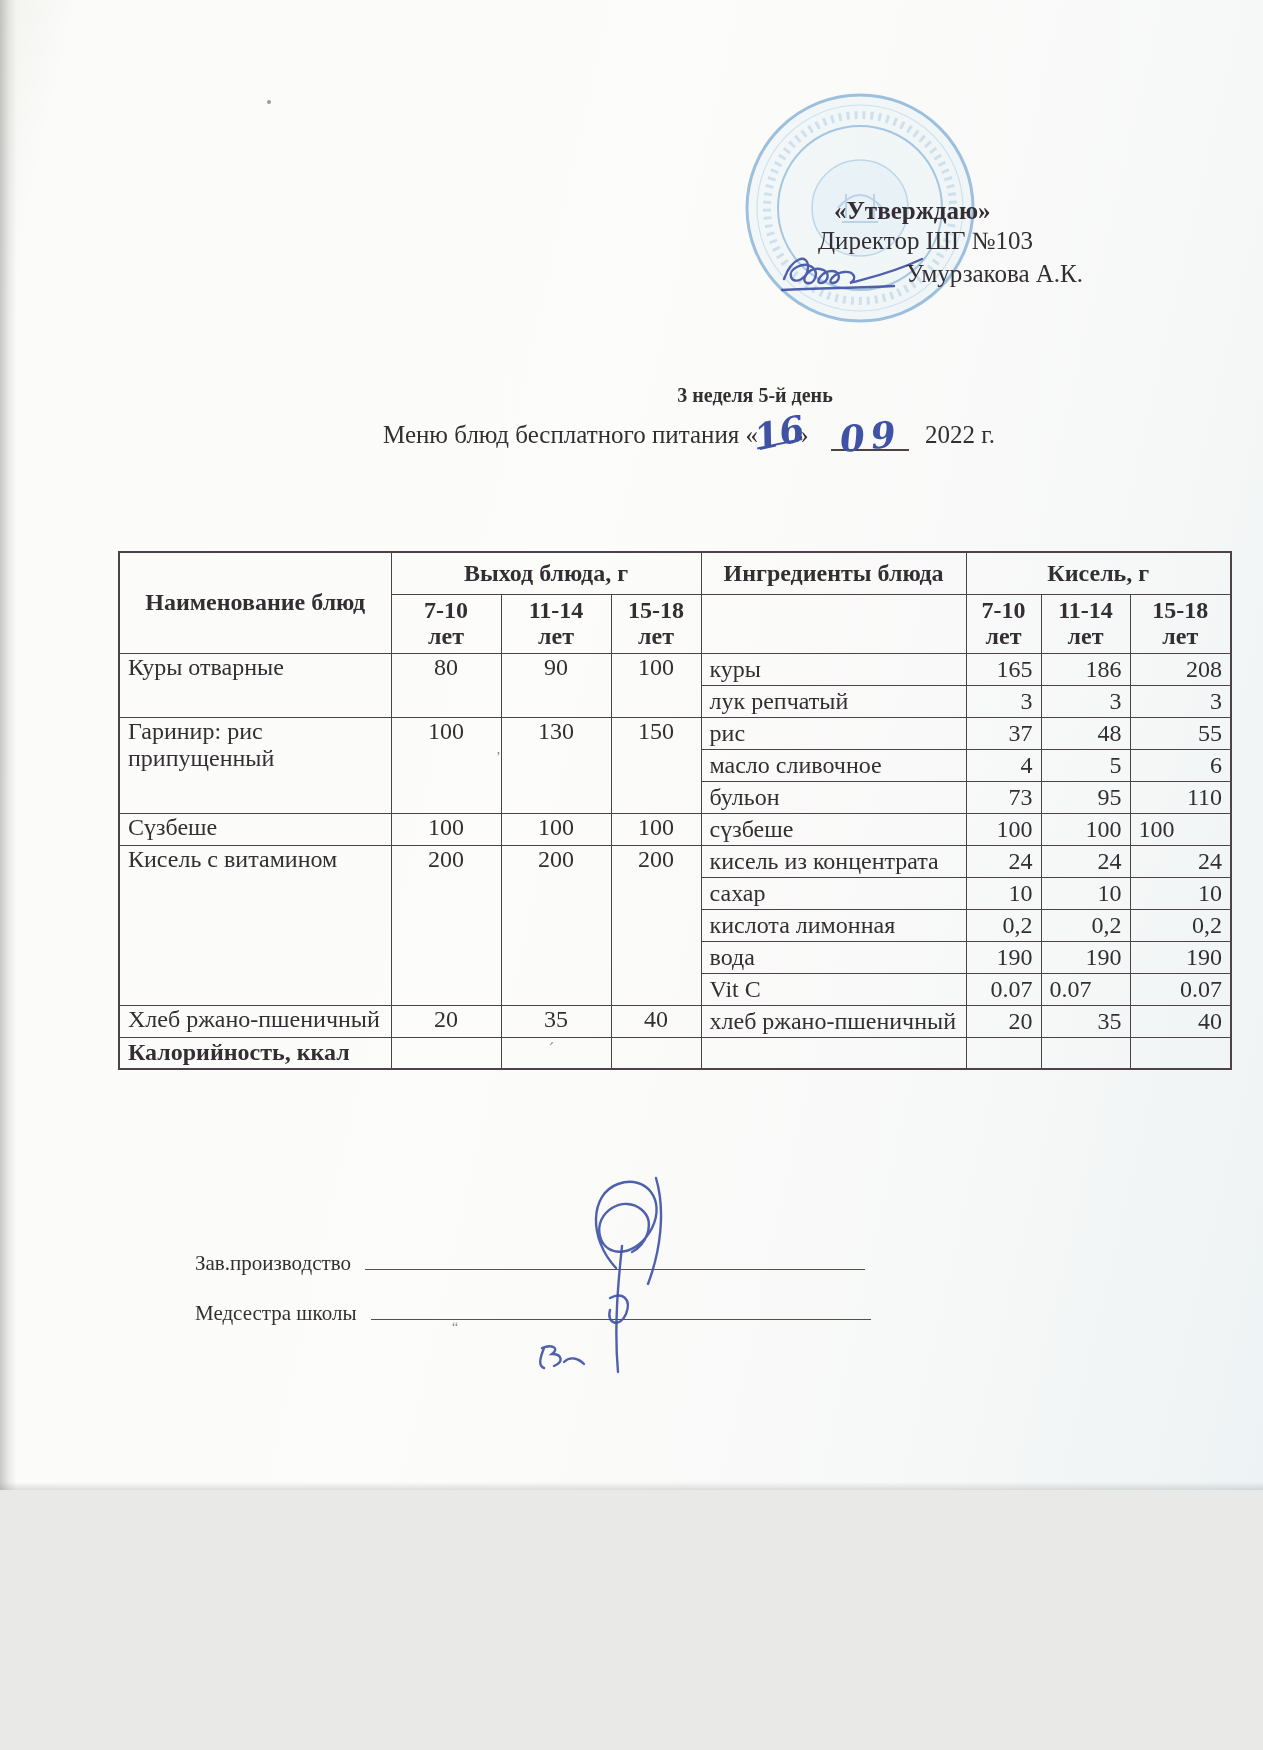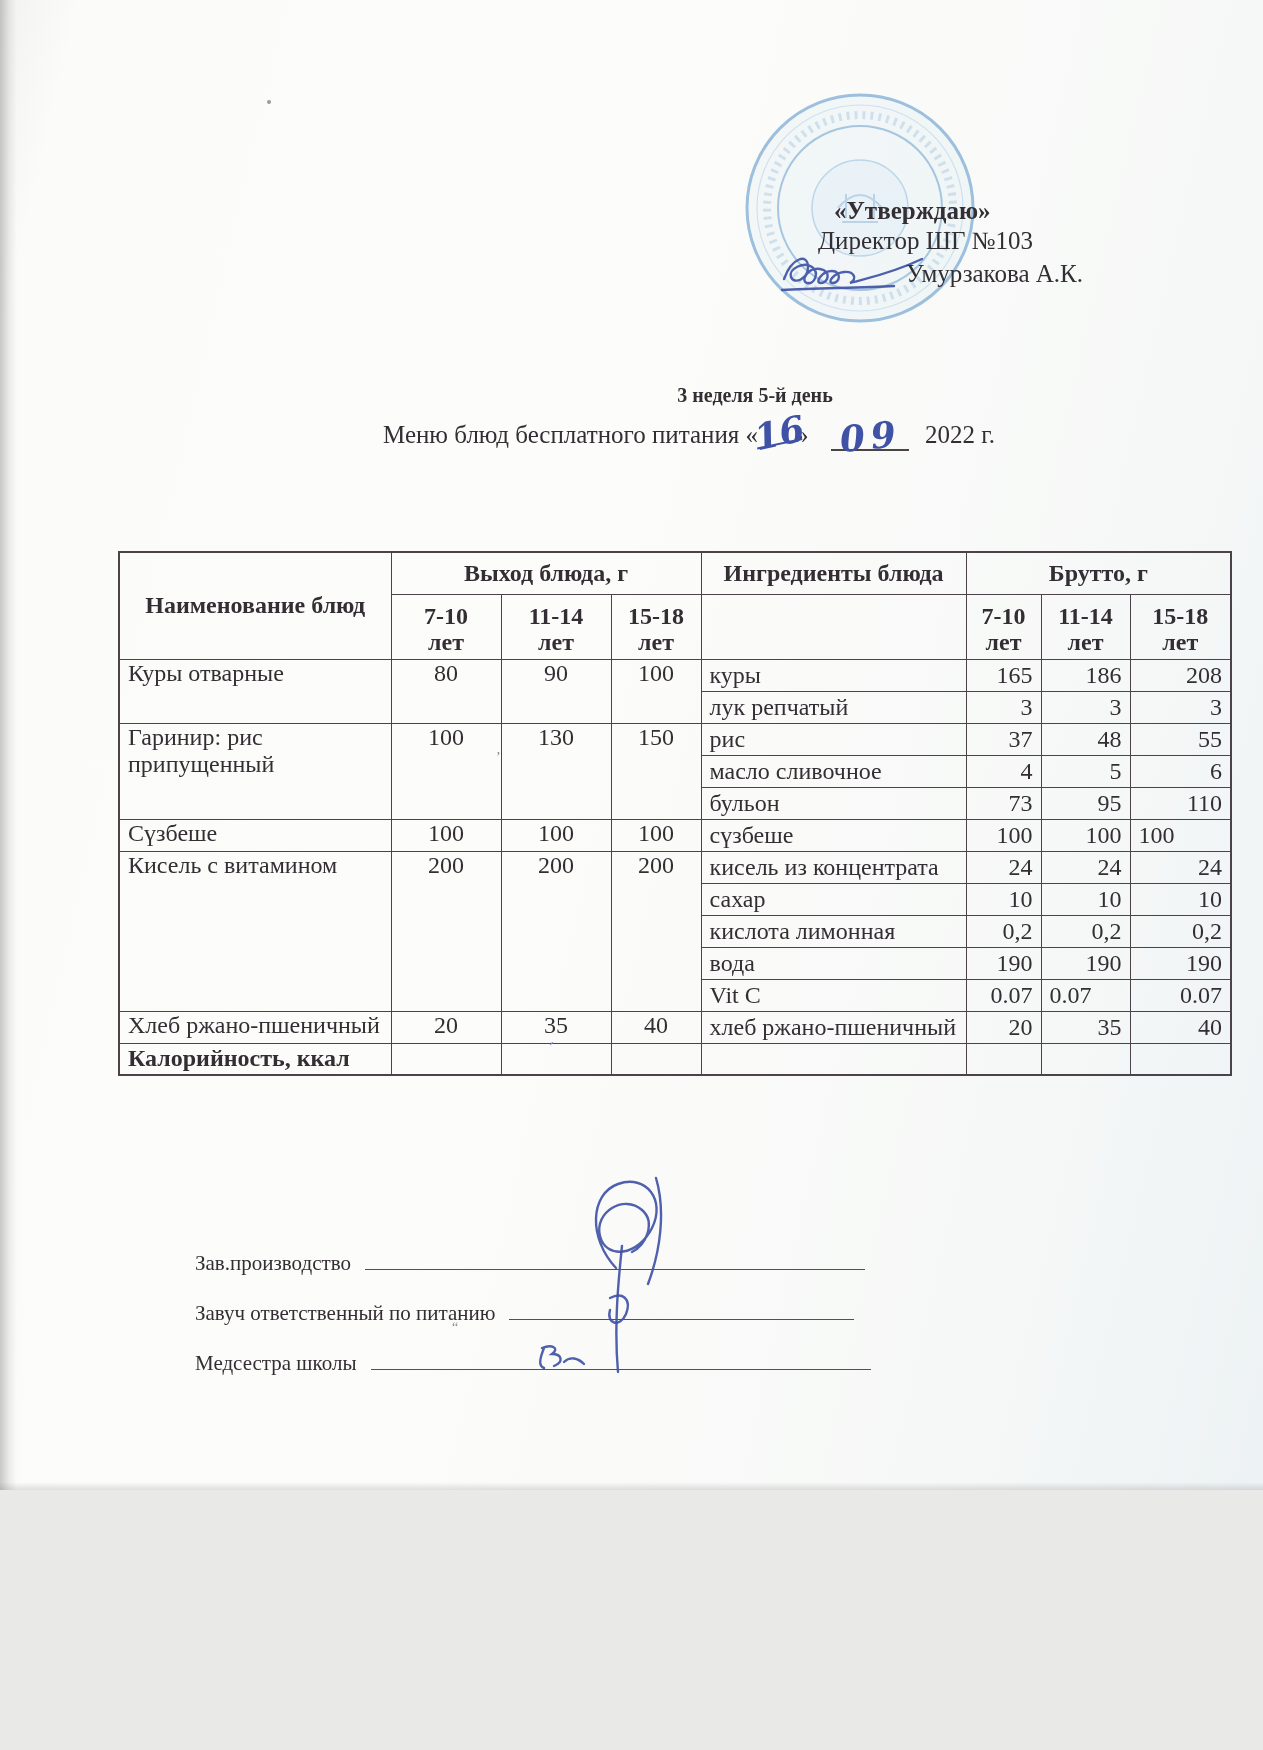--- a/index.html
+++ b/index.html
@@ -45,21 +45,21 @@
     margin:0 10px 0 16px;text-align:center;}
   .hw-month{transform:rotate(-6deg) translateY(6px);letter-spacing:6px;}
 
   
   .menu-table-wrap{position:absolute;left:118px;top:551px;z-index:1;}
   table.menu{border-collapse:collapse;table-layout:fixed;width:1112px;font-size:24px;
     border:2px solid var(--table-border);}
   table.menu th,table.menu td{border:1.6px solid var(--table-border);padding:0 8px;line-height:27px;}
   table.menu thead th{font-weight:bold;text-align:center;}
   tr.h1{height:42px;}
-  tr.h2 th{height:56px;line-height:26px;padding-top:8px;vertical-align:top;}
+  tr.h2 th{height:56px;line-height:26px;padding-top:2px;vertical-align:top;}
   td.dish{vertical-align:top;text-align:left;padding:2px 10px 2px 7px;line-height:29px;}
   td.out{vertical-align:top;text-align:center;padding-top:2px;}
   td.ing{text-align:left;padding-left:8px;}
   td.num{text-align:right;padding-right:9px;}
   table.menu tbody tr{height:32px;}
   tr.cal-row{height:31px;}
   td.cal{font-weight:bold;text-align:left;padding-left:7px;}
 
   
   .sign-block{position:absolute;left:195px;top:1226px;font-size:21px;z-index:2;}
@@ -122,21 +122,21 @@
         <col style="width:265px">
           <col style="width:75px">
           <col style="width:89px">
           <col style="width:101px">
       </colgroup>
       <thead>
         <tr class="h1">
           <th rowspan="2">Наименование блюд</th>
           <th colspan="3">Выход блюда, г</th>
           <th>Ингредиенты блюда</th>
-          <th colspan="3">Брутто, г</th>
+          <th colspan="3">Кисель, г</th>
         </tr>
         <tr class="h2">
           <th><span>7-10</span><br><span>лет</span></th>
           <th><span>11-14</span><br><span>лет</span></th>
           <th><span>15-18</span><br><span>лет</span></th>
           <th></th>
           <th><span>7-10</span><br><span>лет</span></th>
           <th><span>11-14</span><br><span>лет</span></th>
           <th><span>15-18</span><br><span>лет</span></th>
         </tr>
@@ -247,24 +247,20 @@
         </tbody>
     </table>
   </div>
 
   <div class="sign-block">
     <div class="sign-row">
       <span class="lbl">Зав.производство</span>
       <span class="line line-1"></span>
     </div>
     <div class="sign-row">
-      <span class="lbl">Завуч ответственный по питанию</span>
-      <span class="line line-2"></span>
-    </div>
-    <div class="sign-row">
       <span class="lbl">Медсестра школы</span>
       <span class="line line-3"></span>
     </div>
   </div>
 
   <svg class="big-sig" viewBox="0 0 230 205">
     <path class="sig-path" d="M156 96 C128 66 130 22 158 12 C186 2 206 28 192 56 C178 84 146 88 140 64 C134 40 164 22 182 38 C196 50 186 74 172 80" stroke-width="2.6"></path>
     <path class="sig-path" d="M196 6 C206 40 200 80 188 112" stroke-width="2.4"></path>
     <path class="sig-path" d="M162 74 C158 112 154 156 158 200" stroke-width="2.2"></path>
     <path class="sig-path" d="M150 126 C162 120 172 126 166 142 C160 156 146 152 150 138" stroke-width="2.2"></path>

